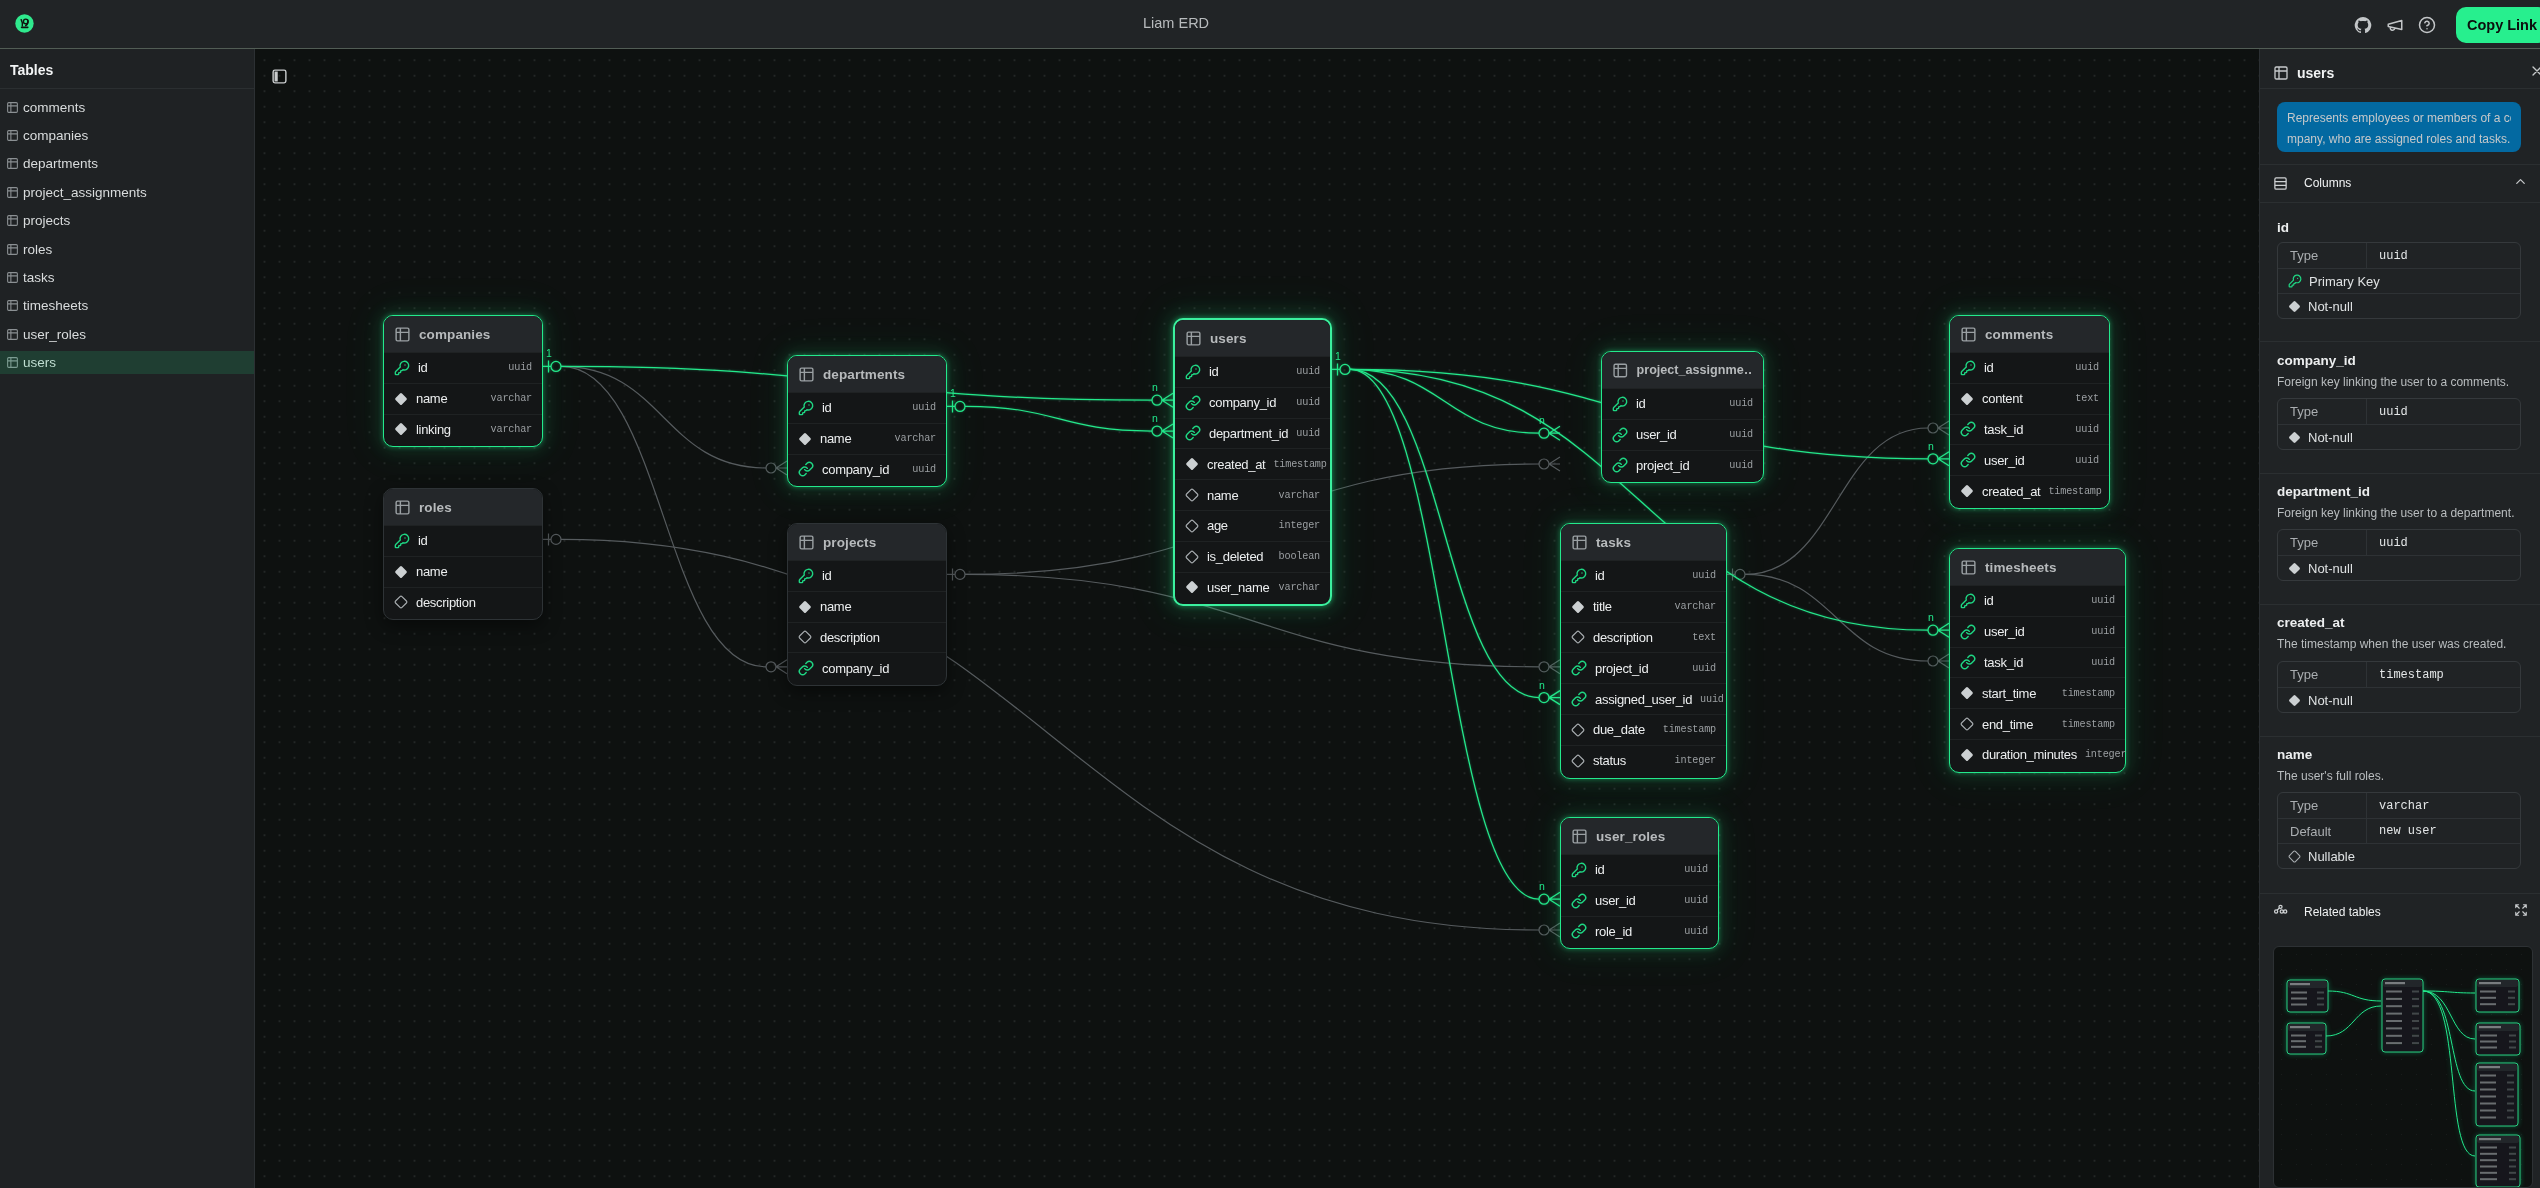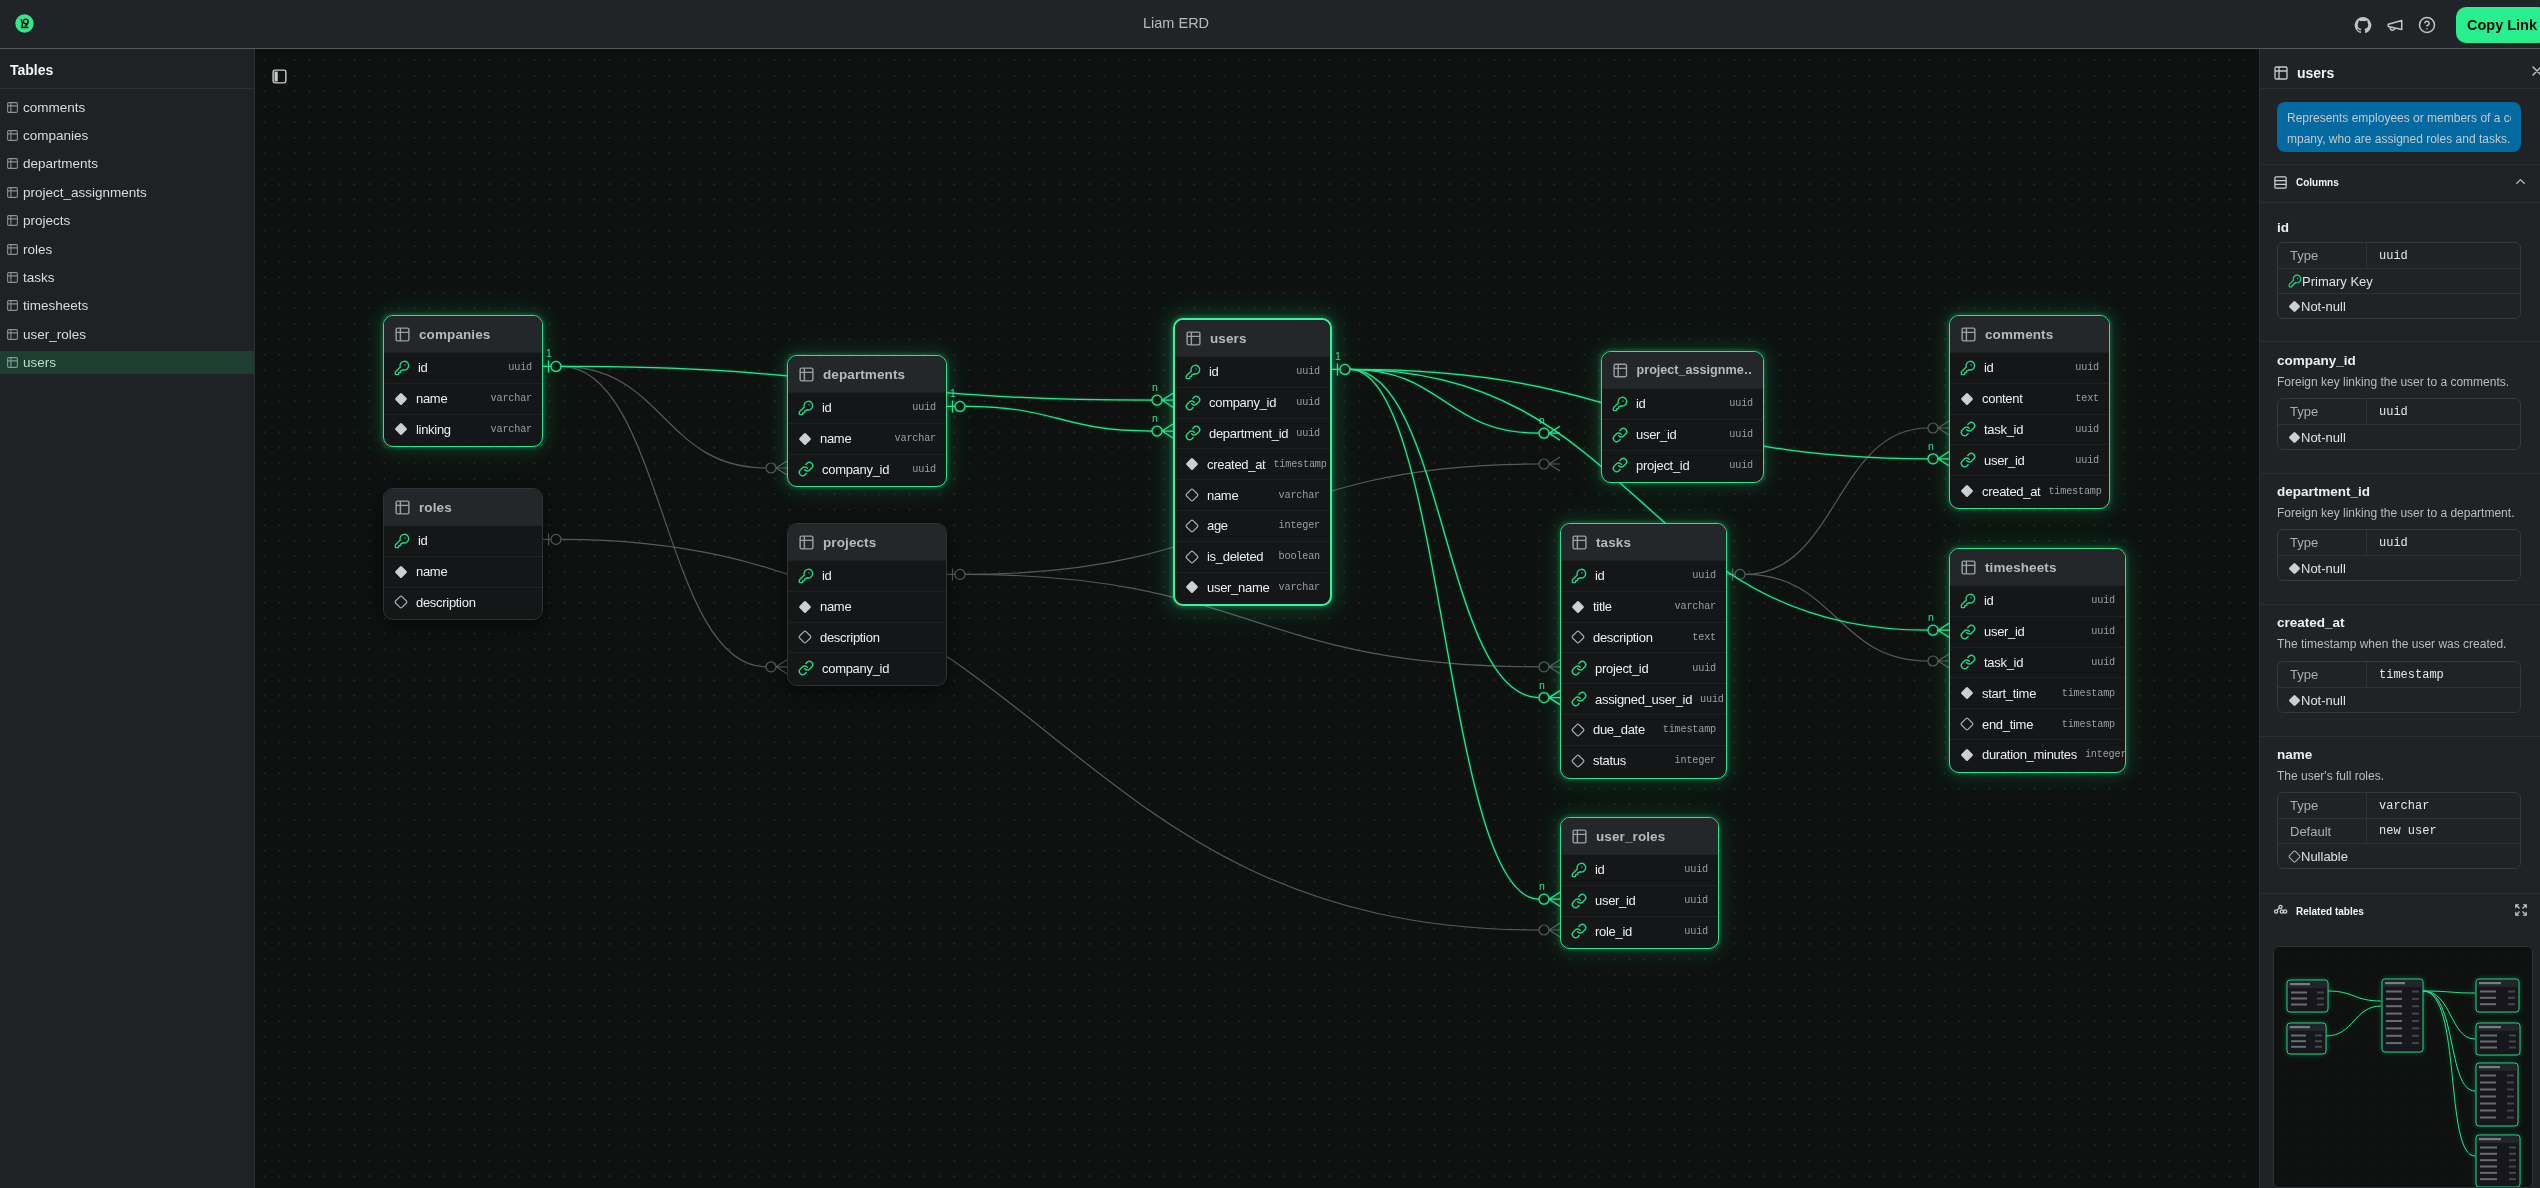--- a/index.html
+++ b/index.html
@@ -44,32 +44,32 @@
 .sbi.sel::before { content:''; position:absolute; left:0; right:0; top:2px; bottom:3px; background:rgba(35,233,140,.14); }
 .rpanel { position:absolute; left:2259px; top:49px; width:281px; height:1139px;
   background:#202325; border-left:1px solid #2c3033; z-index:9; font-size:13.5px; }
 .rph { position:absolute; left:13px; top:14px; display:flex; align-items:center; gap:8px;
   font-size:14px; font-weight:700; color:#f0f2f3; width:261px; }
 .rpx { margin-left:auto; margin-right:-11px; }
 .rdiv { position:absolute; left:0; width:100%; height:1px; background:#2b2f31; }
 .rdesc { position:absolute; background:#0369a1; border-radius:8px; padding:6px 10px;
   font-size:12px; line-height:21px; color:#c5c8ca; height:50px; overflow:hidden; }
 .rdesc div { white-space:nowrap; overflow:hidden; }
-.rsec { position:absolute; left:13px; display:flex; align-items:center; gap:8px;
-  font-size:10px; font-weight:700; color:#f0f2f3; width:255px; }
+.rsec { position:absolute; left:13px; display:flex; align-items:center; gap:16px;
+  font-size:12px; font-weight:400; color:#f0f2f3; width:255px; }
 .rsic { margin-left:auto; }
 .rlbl { position:absolute; font-size:13.5px; font-weight:700; color:#eceeef; }
 .rtxt { position:absolute; font-size:12px; color:#b9bdbf; }
 .ptable { position:absolute; border:1px solid #35393c; border-radius:6px; overflow:hidden; }
 .prow { display:flex; align-items:center; height:25px; border-top:1px solid #2e3235; }
 .prow:first-child { border-top:none; }
 .pk { width:89px; padding-left:12px; color:#aaaeb1; font-size:13px; border-right:1px solid #2e3235;
   align-self:stretch; display:flex; align-items:center; }
 .pv { padding-left:12px; font-family:"Liberation Mono", monospace; font-size:12px; color:#e3e6e7; }
-.prow.flag { padding-left:10px; }
+.prow.flag { padding-left:10px; gap:7px; }
 .pf { color:#dfe2e3; font-size:13px; }
 .mmap { position:absolute; background:#0e1110; border:1px solid #2d3134; border-radius:6px; overflow:hidden;
   background-image:radial-gradient(circle 0.8px, #191c1c 0.8px, transparent 1px); background-size:15px 15px; }
 </style></head>
 <body>
 <div class="canvas">
 <svg class="edges" width="2540" height="1188" viewBox="0 0 2540 1188">
       <defs>
         <filter id="eglow" x="-20%" y="-20%" width="140%" height="140%">
           <feDropShadow dx="0" dy="0" stdDeviation="1.3" flood-color="#23e98c" flood-opacity="0.38"></feDropShadow>

